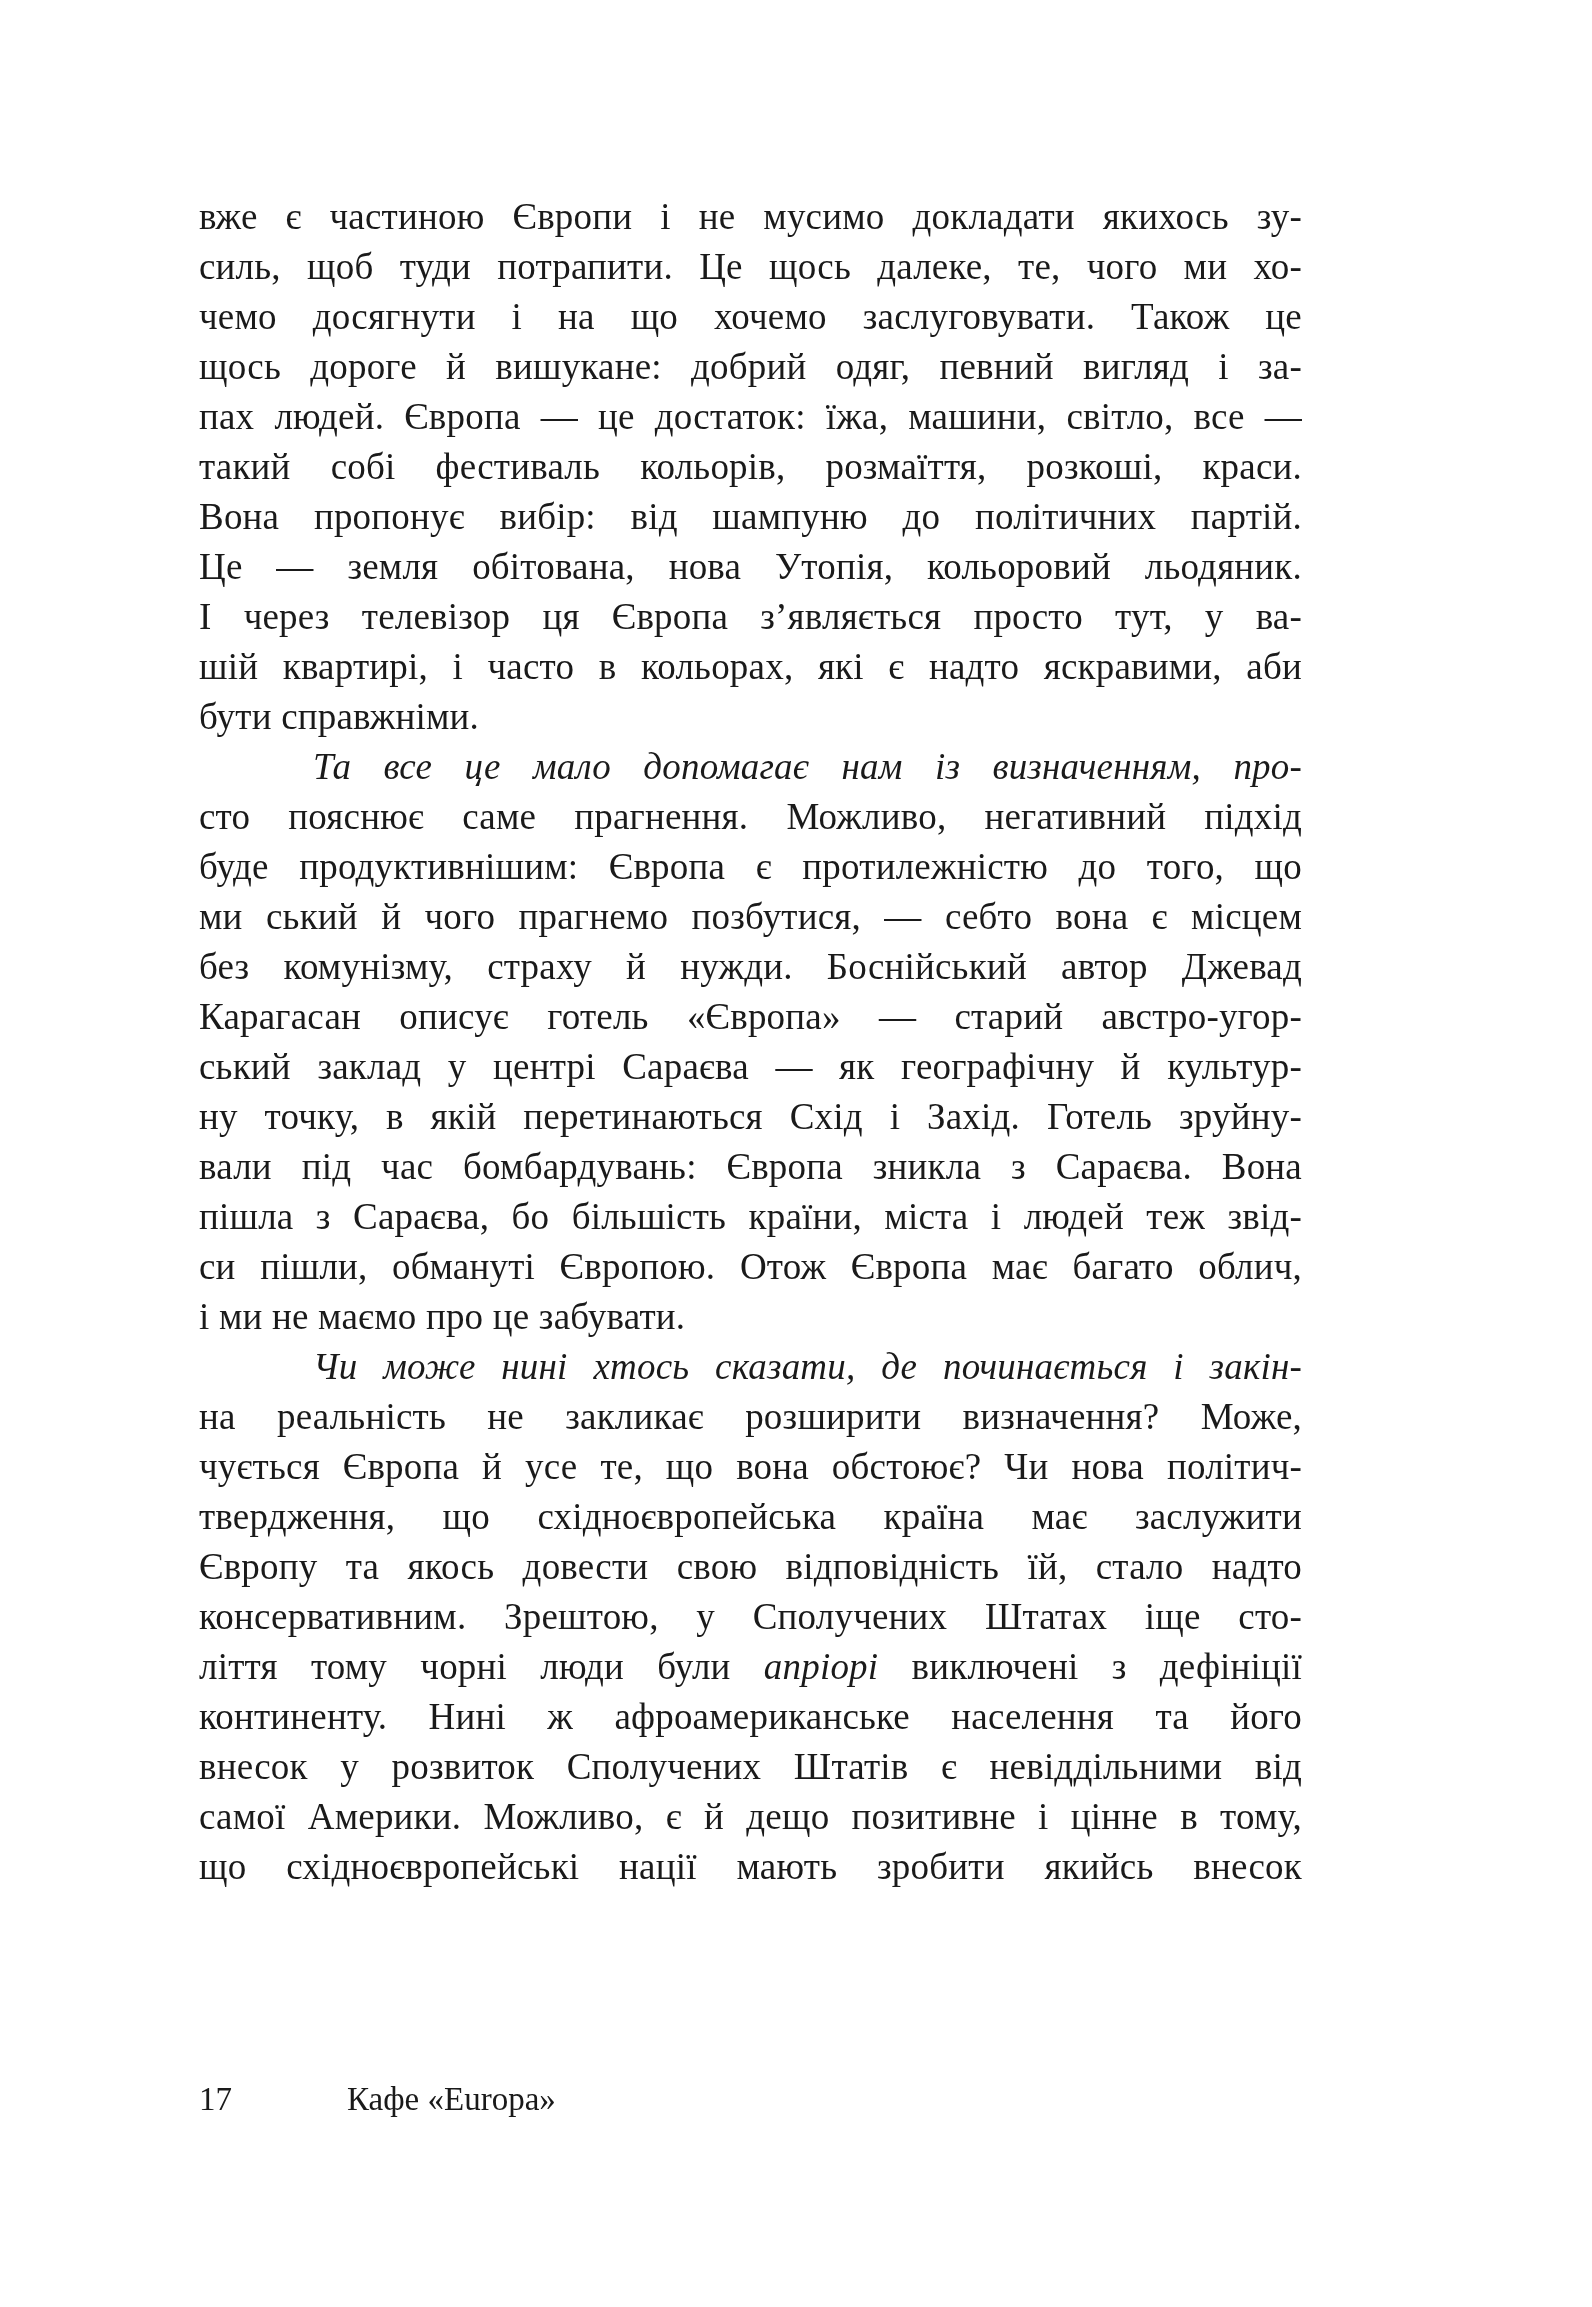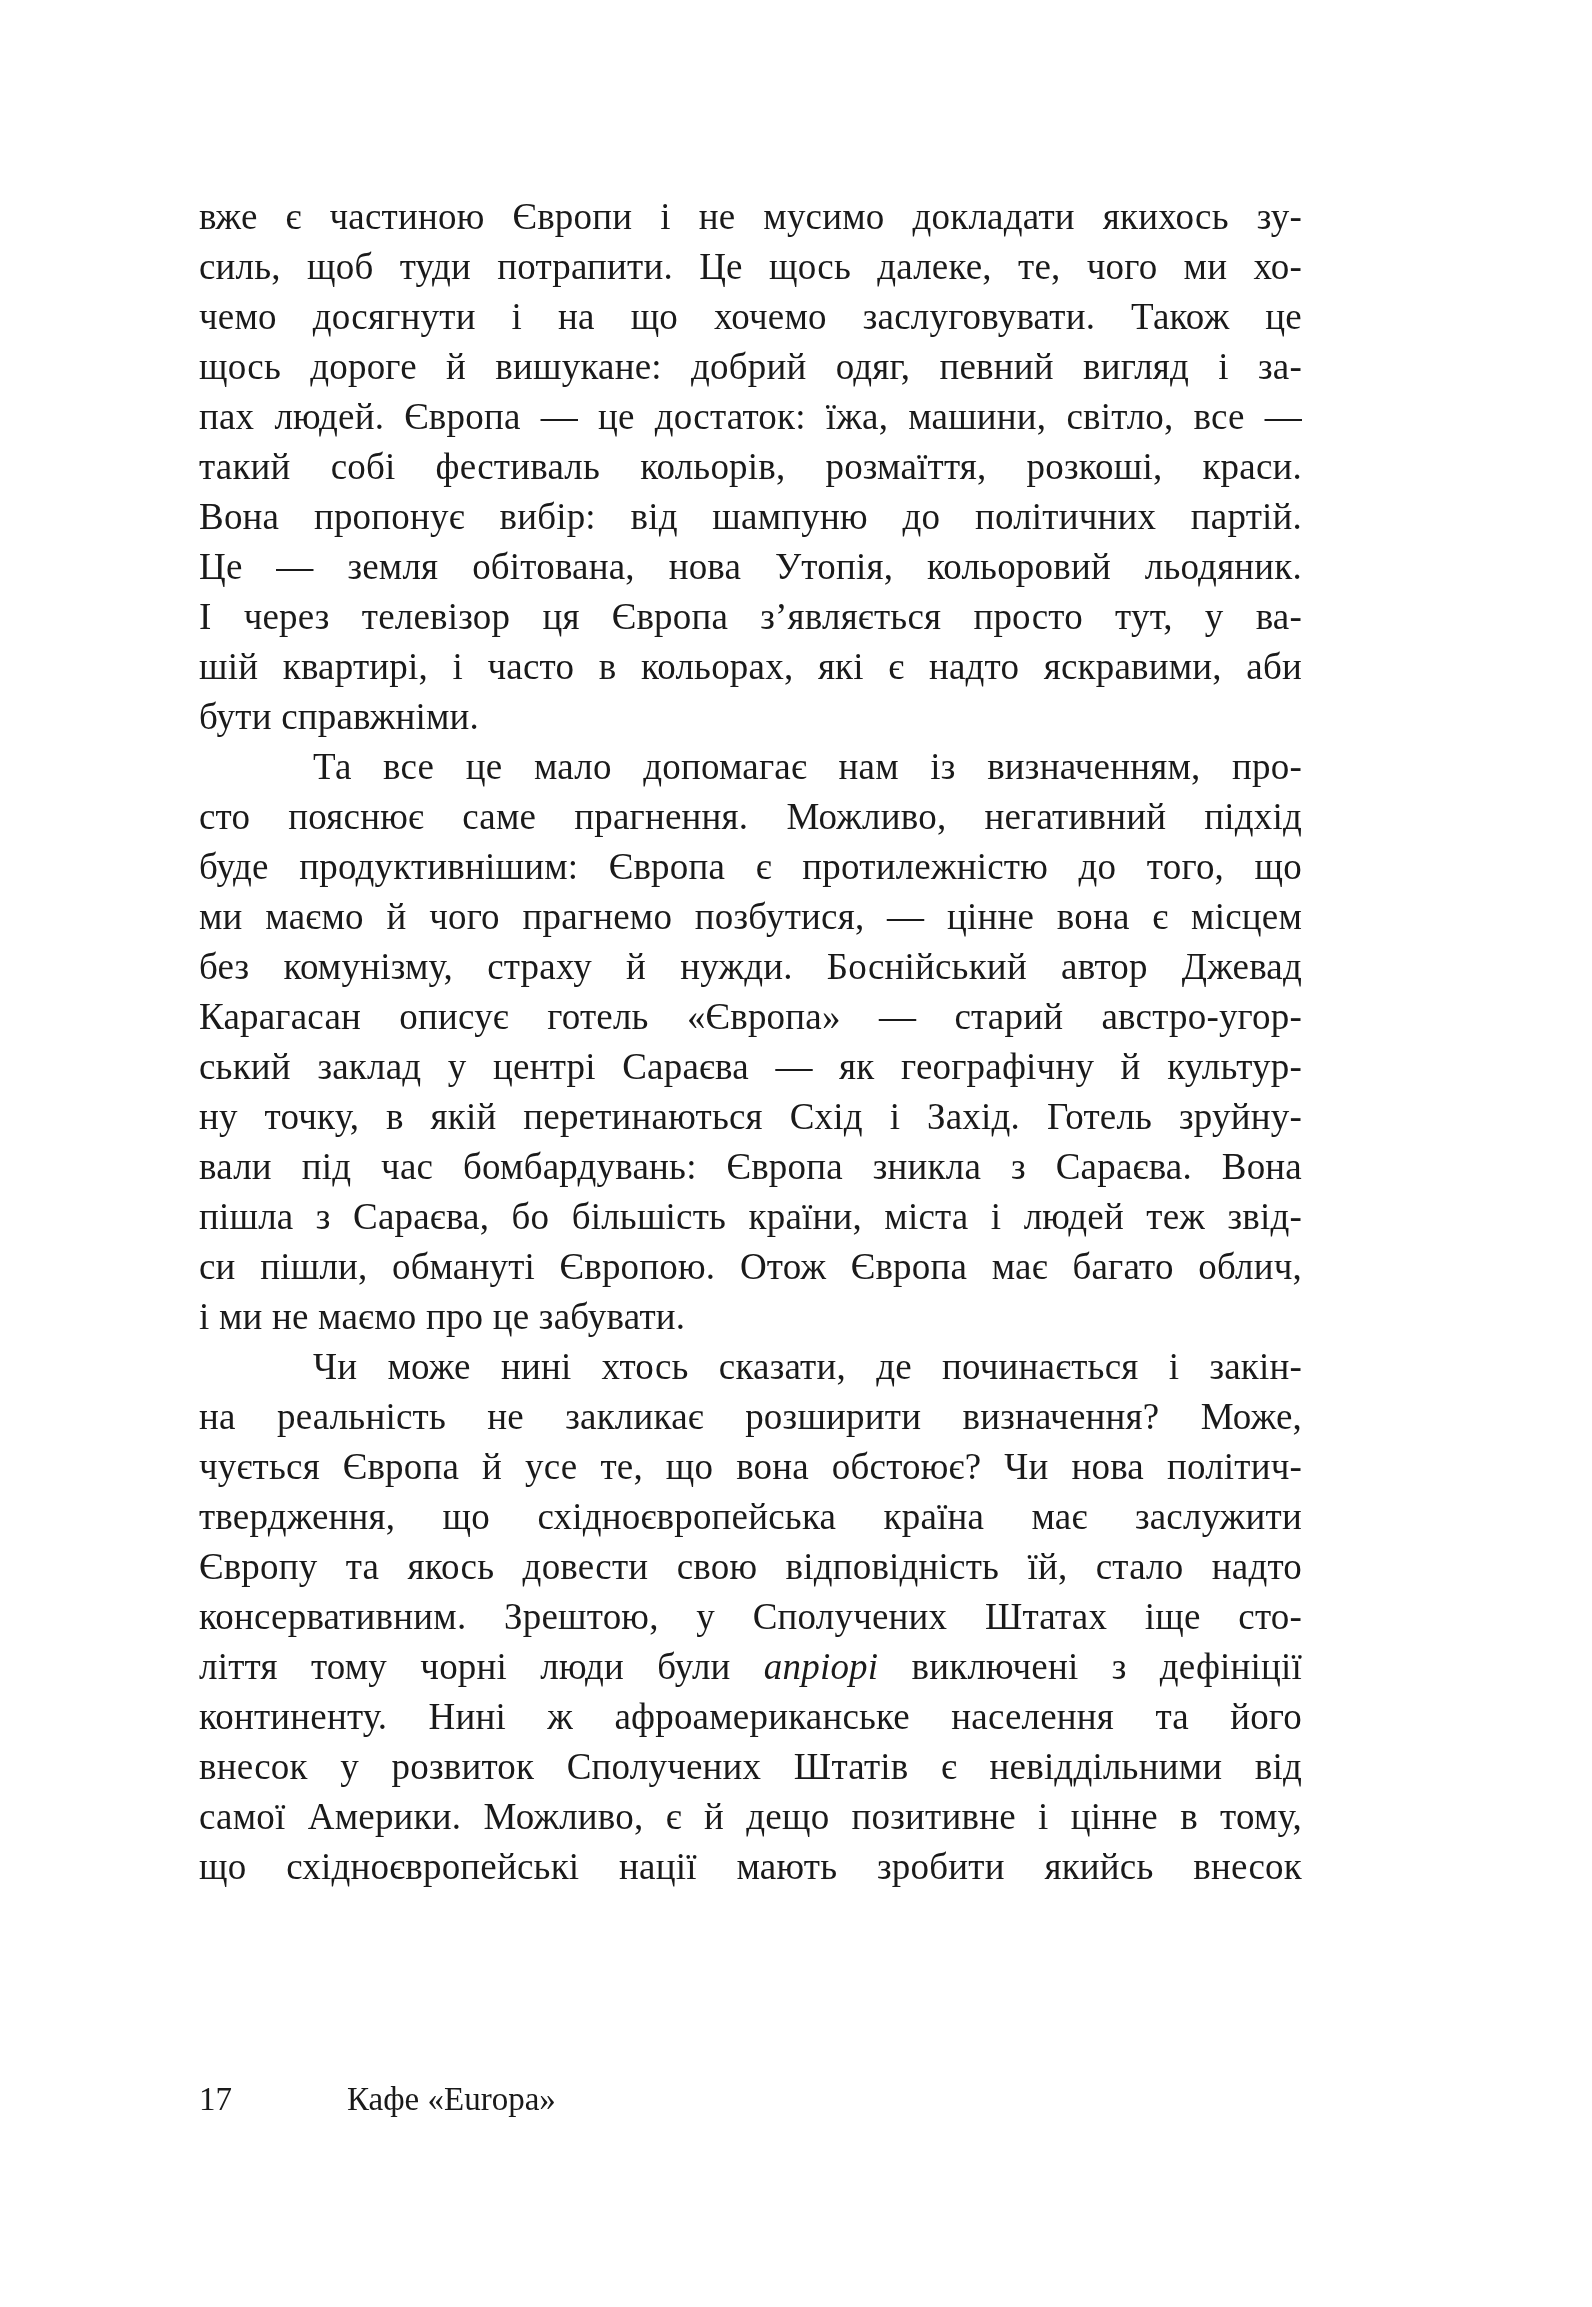--- a/index.html
+++ b/index.html
@@ -35,20 +35,21 @@
     white-space: nowrap;
     text-align: justify;
     text-align-last: justify;
     letter-spacing: 0.2px;
   }
   .line.last {
     text-align-last: left;
   }
   .line.indent {
     padding-left: 114px;
+    font-style: italic;
   }
   .line em {
     font-style: italic;
   }
   .footer {
     position: absolute;
     left: 199px;
     top: 2074px;
     height: 50px;
     width: 1103px;
@@ -85,21 +86,21 @@
       <span class="line">Це — земля обітована, нова Утопія, кольоровий льодяник.</span>
       <span class="line">І через телевізор ця Європа з’являється просто тут, у ва-</span>
       <span class="line">шій квартирі, і часто в кольорах, які є надто яскравими, аби</span>
       <span class="line last">бути справжніми.</span>
     </div>
 
     <div>
       <span class="line indent">Та все це мало допомагає нам із визначенням, про-</span>
       <span class="line">сто пояснює саме прагнення. Можливо, негативний підхід</span>
       <span class="line">буде продуктивнішим: Європа є протилежністю до того, що</span>
-      <span class="line">ми маємо й чого прагнемо позбутися, — цінне вона є місцем</span>
+      <span class="line">ми ський й чого прагнемо позбутися, — себто вона є місцем</span>
       <span class="line">без комунізму, страху й нужди. Боснійський автор Джевад</span>
       <span class="line">Карагасан описує готель «Європа» — старий австро-угор-</span>
       <span class="line">ський заклад у центрі Сараєва — як географічну й культур-</span>
       <span class="line">ну точку, в якій перетинаються Схід і Захід. Готель зруйну-</span>
       <span class="line">вали під час бомбардувань: Європа зникла з Сараєва. Вона</span>
       <span class="line">пішла з Сараєва, бо більшість країни, міста і людей теж звід-</span>
       <span class="line">си пішли, обмануті Європою. Отож Європа має багато облич,</span>
       <span class="line last">і ми не маємо про це забувати.</span>
     </div>
 

